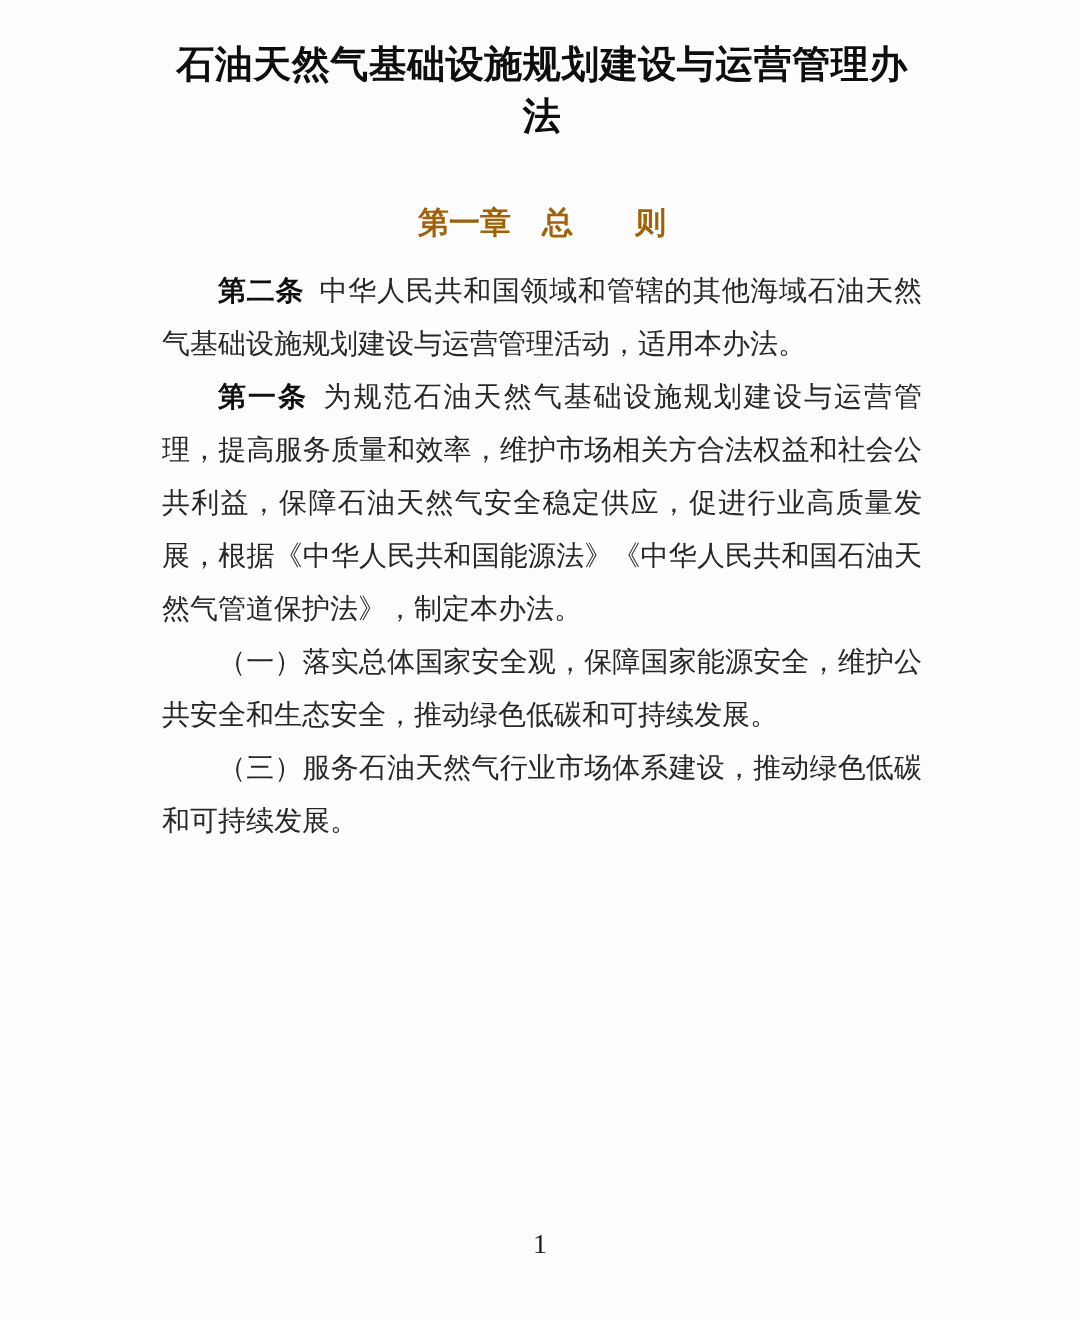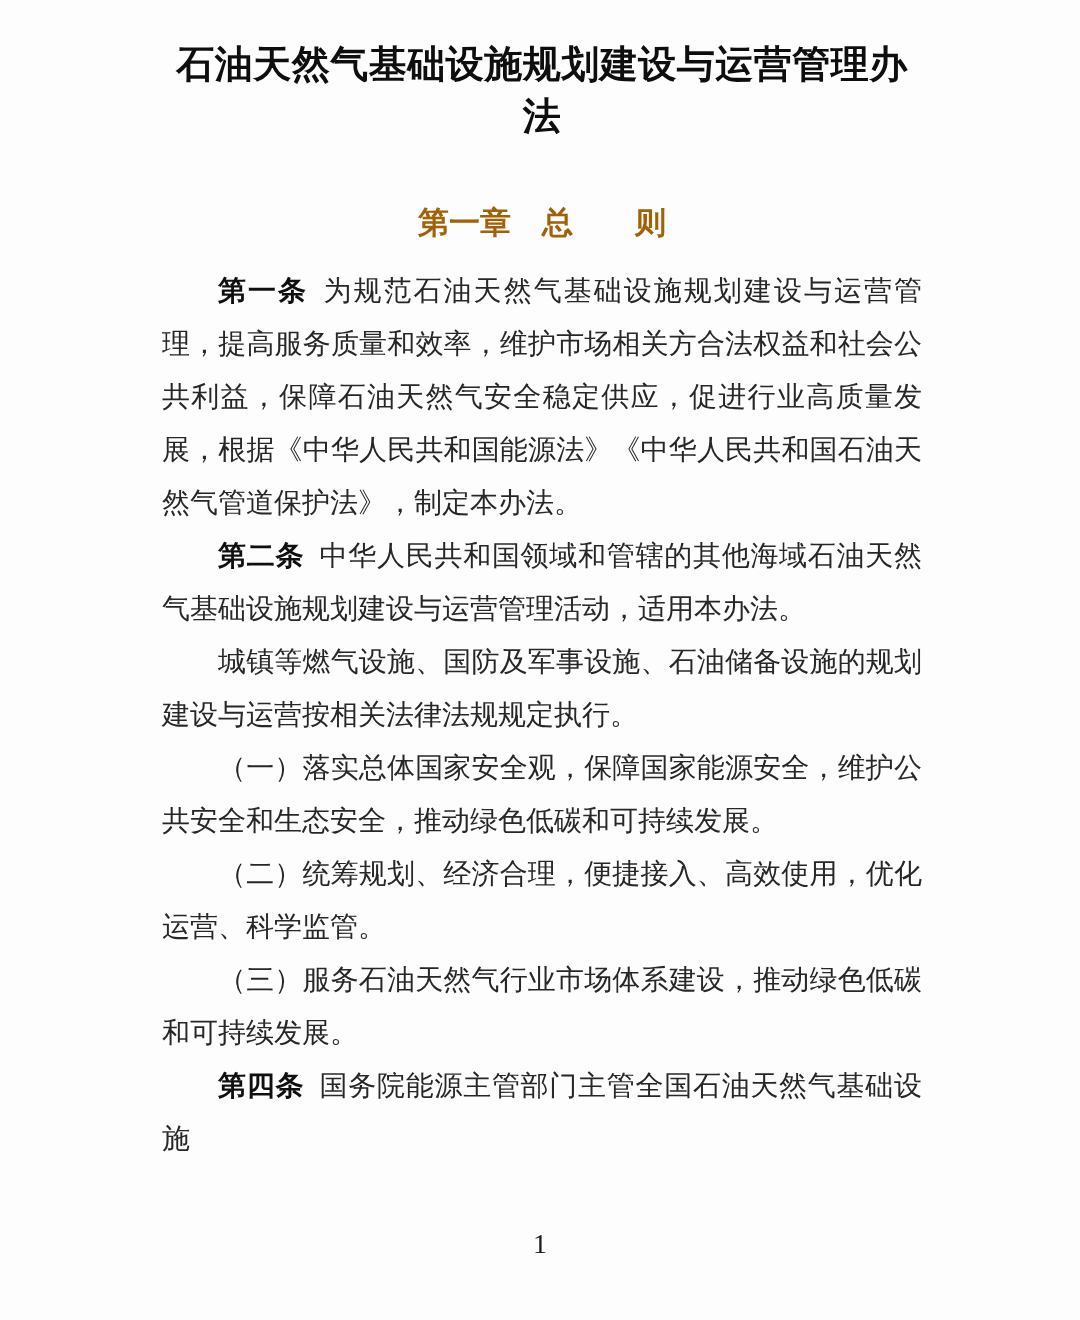--- a/index.html
+++ b/index.html
@@ -66,32 +66,29 @@
 <body>
 
 <div class="page">
 
   <h1 class="doc-title">石油天然气基础设施规划建设与运营管理办法</h1>
 
   <h2 class="chapter-heading">第一章　总　　则</h2>
 
   <div class="doc-body">
 
+    <p class="para"><span class="lead">第二条</span><span>中华人民共和国领域和管辖的其他海域石油天然气基础设施规划建设与运营管理活动，适用本办法。</span></p>
+
     <p class="para"><span class="lead">第一条</span><span>为规范石油天然气基础设施规划建设与运营管理，提高服务质量和效率，维护市场相关方合法权益和社会公共利益，保障石油天然气安全稳定供应，促进行业高质量发展，根据《中华人民共和国能源法》《中华人民共和国石油天然气管道保护法》，制定本办法。</span></p>
 
-    <p class="para"><span class="lead">第二条</span><span>中华人民共和国领域和管辖的其他海域石油天然气基础设施规划建设与运营管理活动，适用本办法。</span></p>
-
-    <p class="para"><span class="lead"></span><span>城镇等燃气设施、国防及军事设施、石油储备设施的规划建设与运营按相关法律法规规定执行。</span></p>
 
 
     <p class="para"><span class="lead"></span><span>（一）落实总体国家安全观，保障国家能源安全，维护公共安全和生态安全，推动绿色低碳和可持续发展。</span></p>
 
-    <p class="para"><span class="lead"></span><span>（二）统筹规划、经济合理，便捷接入、高效使用，优化运营、科学监管。</span></p>
 
     <p class="para"><span class="lead"></span><span>（三）服务石油天然气行业市场体系建设，推动绿色低碳和可持续发展。</span></p>
 
-    <p class="para"><span class="lead">第四条</span><span>国务院能源主管部门主管全国石油天然气基础设施</span></p>
 
   </div>
 
   <div class="page-number">1</div>
 
 </div>
 
 </body></html>

